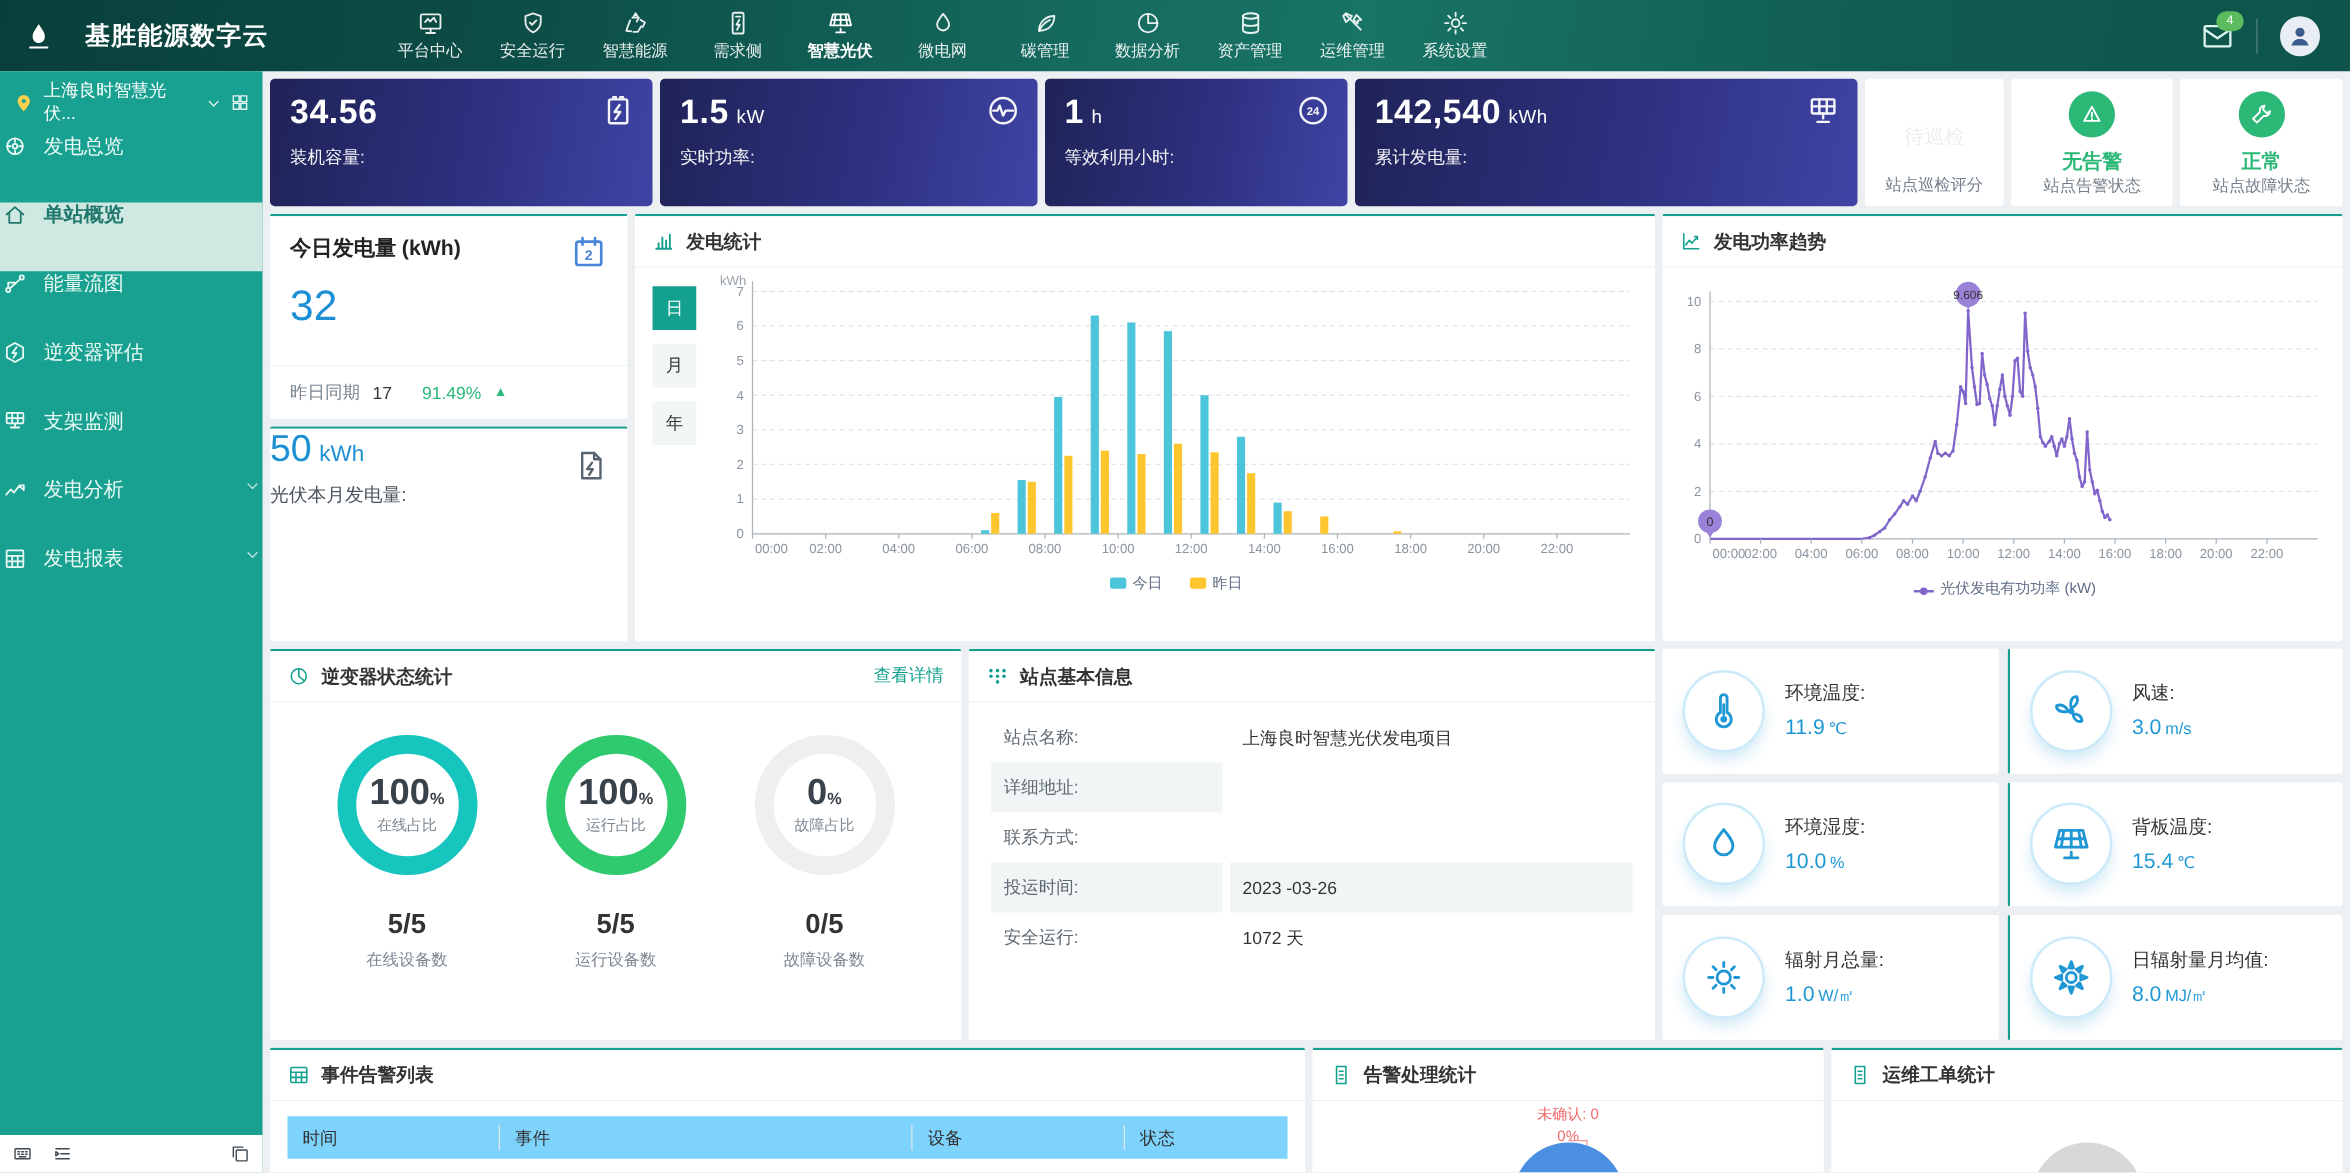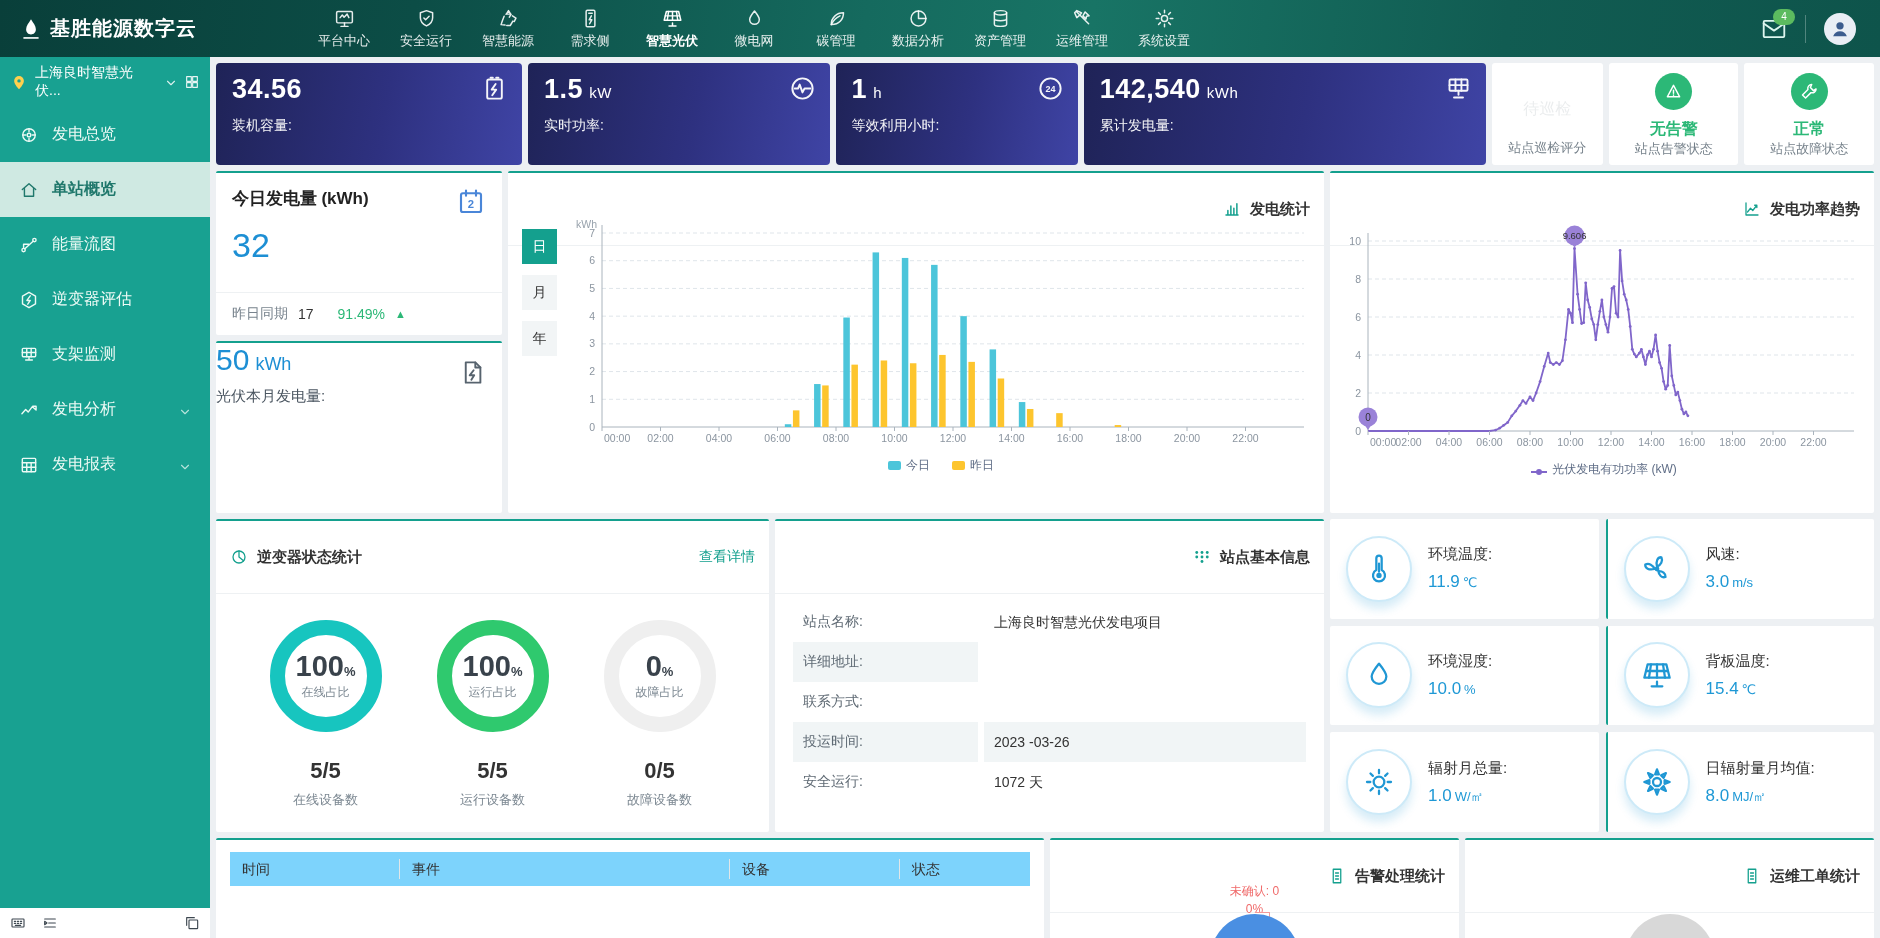--- a/index.html
+++ b/index.html
@@ -1,21 +1,21 @@
 <!DOCTYPE html>
 <html><head>
 <meta charset="utf-8">
 <style>
   html,body{margin:0;padding:0;background:#edf0f3;}
   .page{width:1880px;height:938px;position:relative;overflow:hidden;background:#edf0f3;
         font-family:"Liberation Sans","DejaVu Sans",sans-serif;color:#333;}
   
   .navbar{position:absolute;top:0;left:0;right:0;height:57px;display:flex;align-items:center;
     background:linear-gradient(97deg,#093f3a 0%,#0c4d46 22%,#156a5e 46%,#187465 58%,#115c52 80%,#0e544b 100%);}
-  .logo{display:flex;align-items:center;gap:6px;padding-left:18px;width:300px;color:#fff;
+  .logo{display:flex;align-items:center;gap:24px;padding-left:18px;width:300px;color:#fff;
         font-size:20px;font-weight:bold;letter-spacing:1px;}
   .logo svg{width:26px;height:26px;}
   .nav-menu{display:flex;gap:30px;align-items:flex-end;}
   .nav-item{display:flex;flex-direction:column;align-items:center;gap:3px;color:rgba(255,255,255,.9);
             font-size:13px;cursor:pointer;min-width:52px;}
   .nav-item .nic{width:21px;height:21px;}
   .nav-item.active{font-weight:bold;color:#fff;}
   .nav-right{margin-left:auto;display:flex;align-items:center;gap:18px;padding-right:24px;}
   .mail{position:relative;color:#ddf6ee;width:26px;height:26px;cursor:pointer;}
   .badge{position:absolute;top:-7px;right:-8px;min-width:16px;height:16px;border-radius:8px;background:#5cbb5f;
@@ -23,21 +23,21 @@
   .vdiv{width:1px;height:28px;background:rgba(255,255,255,.28);}
   .avatar{width:32px;height:32px;border-radius:50%;background:#e9eef5;display:flex;align-items:center;
           justify-content:center;color:#3c5c8e;overflow:hidden;cursor:pointer;}
   .avatar svg{width:22px;height:22px;}
   
   .sidebar{position:absolute;top:57px;left:0;width:210px;bottom:0;background:#18a191;}
   .station{height:50px;display:flex;align-items:center;gap:7px;padding:0 10px;color:#fff;font-size:14px;cursor:pointer;}
   .station .pic{width:18px;height:18px;color:#ffd04d;flex:none;}
   .station .chev{width:12px;height:12px;opacity:.85;}
   .station .apps{width:16px;height:16px;margin-left:auto;opacity:.9;flex:none;}
-  .menu-item{height:55px;display:flex;align-items:center;gap:13px;padding:0 19px;font-size:16px;
+  .menu-item{height:55px;display:flex;gap:13px;padding:0 2px;font-size:16px;
              color:#ecfaf5;cursor:pointer;}
   .menu-item .mic{width:20px;height:20px;flex:none;}
   .menu-item.active{background:#cfe9e2;color:#20786c;font-weight:bold;}
   .menu-item .chev{width:12px;height:12px;margin-left:auto;opacity:.75;}
   .side-footer{position:absolute;bottom:0;left:0;right:0;height:30px;background:#fff;display:flex;
                align-items:center;gap:16px;padding:0 10px;color:#3d4750;}
   .side-footer .fic{width:16px;height:16px;cursor:pointer;}
   .side-footer .fic:last-child{margin-left:auto;}
   
   .content{position:absolute;left:210px;top:57px;right:0;bottom:0;padding:6px 6px 0 6px;
@@ -53,22 +53,22 @@
          padding:10px 4px 8px;position:relative;}
   .wcard .circ{width:37px;height:37px;border-radius:50%;background:#2cb877;color:#fff;display:flex;
                align-items:center;justify-content:center;flex:none;}
   .wcard .circ svg{width:21px;height:21px;}
   .wcard .st{color:#2cb877;font-size:16px;margin-top:9px;font-weight:bold;}
   .wcard .lb{color:#75808a;font-size:13px;margin-top:auto;}
   .watermark{position:absolute;top:36px;left:0;right:0;text-align:center;color:#5a6b75;opacity:.12;font-size:16px;}
   .row2{display:flex;gap:6px;height:342px;flex:none;}
   .leftcol{width:286px;display:flex;flex-direction:column;gap:6px;flex:none;}
   .panel{background:#fff;border-top:2px solid #14a08e;border-radius:2px;position:relative;box-sizing:border-box;}
-  .panel-h{height:40px;display:flex;align-items:center;gap:9px;padding:16px 14px;border-bottom:1px solid #eef1f3;
-           font-size:15px;color:#333;font-weight:bold;justify-content:flex-end;}
+  .panel-h{height:40px;display:flex;align-items:center;gap:9px;padding:0 14px;border-bottom:1px solid #eef1f3;
+           font-size:15px;color:#333;font-weight:bold;}
   .panel-h .pic{width:18px;height:18px;color:#14a08e;flex:none;}
   .link{margin-left:auto;color:#14a08e;font-size:14px;font-weight:normal;cursor:pointer;}
   .today-card{height:164px;padding:14px 16px;box-sizing:border-box;flex:none;}
   .tc-title{font-size:17px;font-weight:bold;color:#222;}
   .tc-cal{position:absolute;top:14px;right:16px;width:30px;height:30px;color:#4a86d8;}
   .tc-val{font-size:34px;color:#1d8fd4;margin-top:16px;}
   .tc-foot{position:absolute;left:0;right:0;bottom:0;height:42px;border-top:1px solid #eef1f3;display:flex;
            align-items:center;gap:10px;padding:0 16px;font-size:14px;}
   .tc-foot .g{color:#79848e;} .tc-foot .d{color:#333;} .tc-foot .up{color:#2cb877;margin-left:14px;}
   .month-card{flex:1;}
@@ -781,20 +781,27 @@
             <div>
               <div class="env-lb">日辐射量月均值:</div>
               <div class="env-val">8.0<span class="un">MJ/㎡</span></div>
             </div>
           </div>
         </div>
     </div>
 
     <div class="row4">
       <div class="panel event-panel">
+        <div class="panel-h">
+          <span class="pic"><svg viewBox="0 0 24 24" width="100%" height="100%" fill="none" stroke="currentColor" stroke-width="1.7" stroke-linecap="round" stroke-linejoin="round">
+                <rect x="3.5" y="4" width="17" height="16" rx="1"></rect>
+                <path d="M3.5 9h17M3.5 14.5h17M9 9v11M15 9v11"></path>
+              </svg></span>
+          <span>事件告警列表</span>
+        </div>
         <div class="thead" id="event-head">
             <div class="thcell" style="width: 170px;">时间</div>
             <div class="thcell" style="width: 330px;">事件</div>
             <div class="thcell" style="width: 170px;">设备</div>
             <div class="thcell" style="width: 120px;">状态</div>
           </div>
       </div>
       <div class="panel alarm-panel">
         <div class="panel-h">
           <span class="pic"><svg viewBox="0 0 24 24" width="100%" height="100%" fill="none" stroke="currentColor" stroke-width="1.7" stroke-linecap="round" stroke-linejoin="round">

